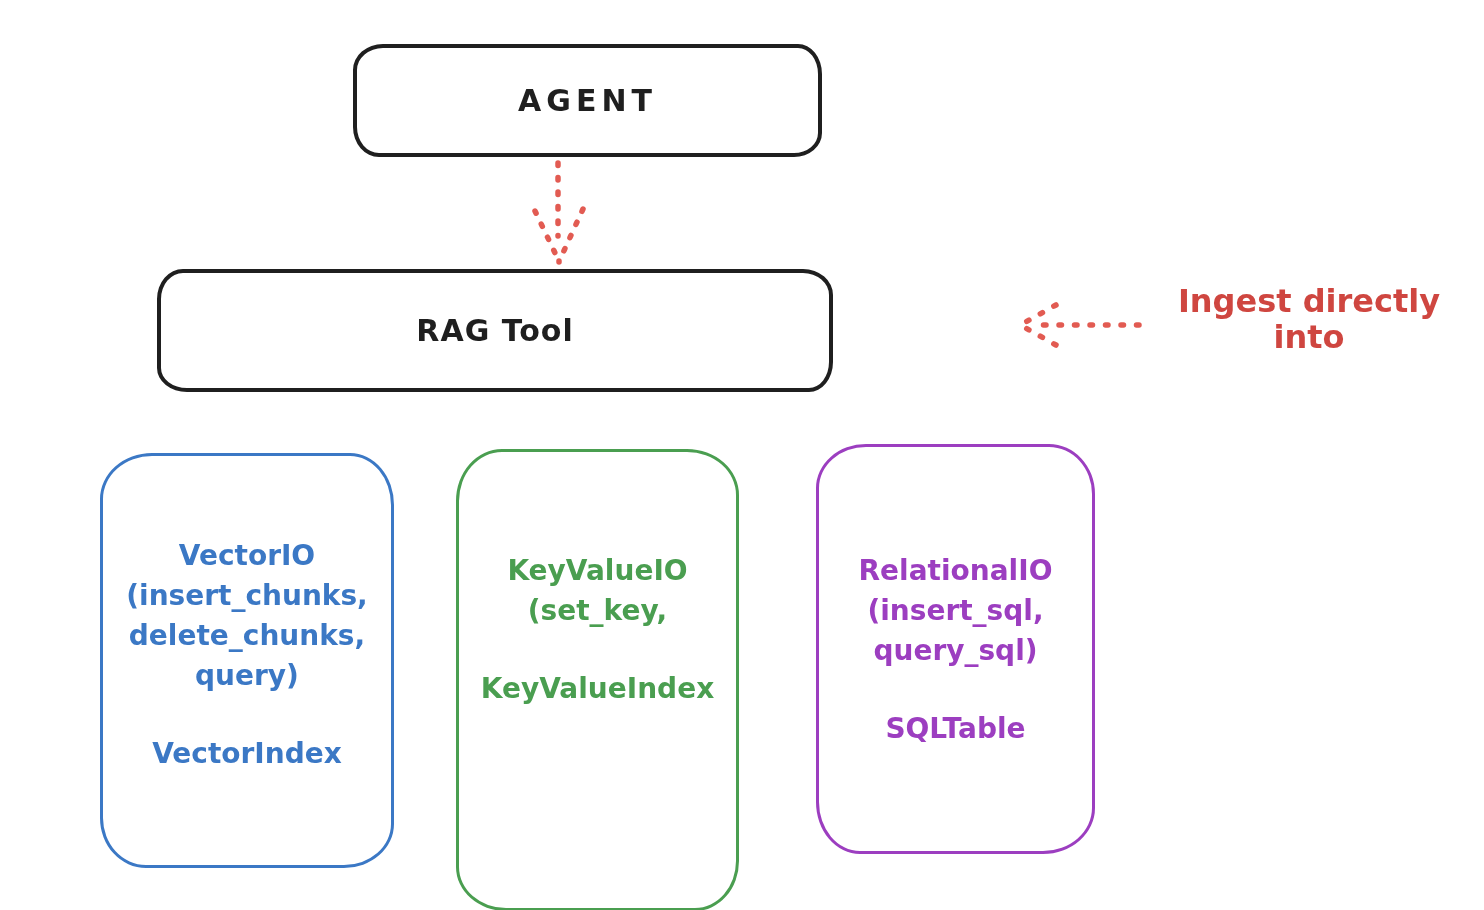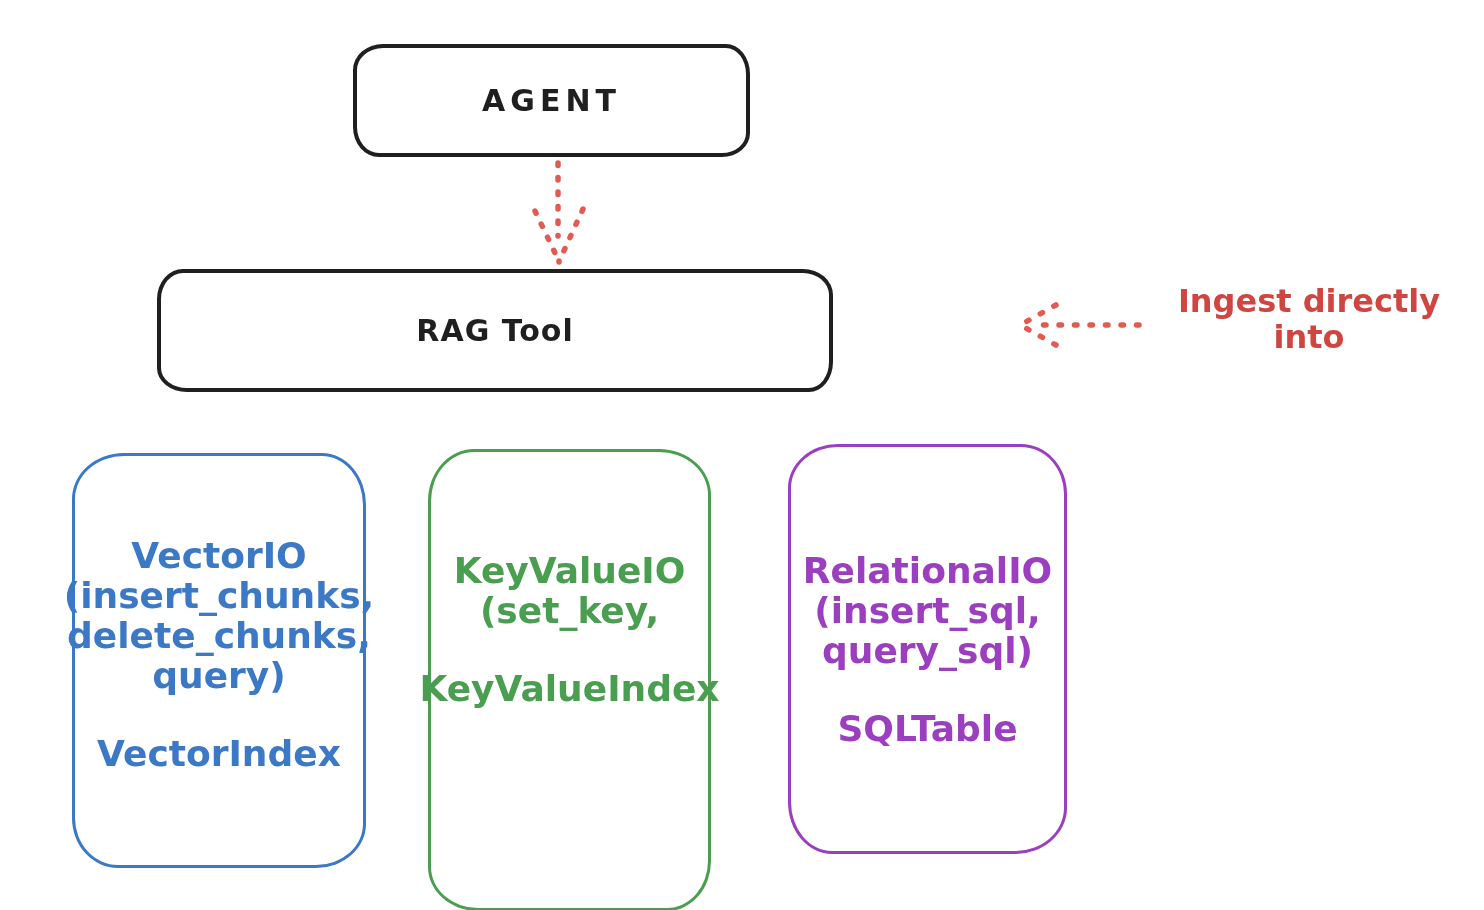--- a/index.html
+++ b/index.html
@@ -18,21 +18,21 @@
   .node {
     position: absolute;
     box-sizing: border-box;
     display: flex;
     align-items: center;
     justify-content: center;
     background: transparent;
   }
   
   .node-agent {
-    left: 353px; top: 44px; width: 397px; height: 113px;
+    left: 353px; top: 44px; width: 469px; height: 113px;
     border: 4px solid var(--ink, #1f1f1f);
     border-radius: 30px 24px 28px 26px / 26px 30px 24px 30px;
   }
   .node-rag {
     left: 157px; top: 269px; width: 676px; height: 123px;
     border: 4px solid var(--ink, #1f1f1f);
     border-radius: 26px 30px 24px 30px / 30px 26px 30px 24px;
   }
   .node-label {
     color: var(--ink, #1f1f1f);
@@ -43,23 +43,24 @@
   .node-rag .node-label { letter-spacing: 1px; }
 
   
   .backend {
     position: absolute;
     box-sizing: border-box;
     display: flex;
     flex-direction: column;
     align-items: center;
     text-align: center;
-    font-size: 36px;
+    font-size: 28px;
     font-weight: 600;
     line-height: 40px;
+    margin-left: 28px;
   }
   .backend-vector {
     left: 72px; top: 453px; width: 294px; height: 415px;
     border: 3.5px solid var(--blue, #3b78c5);
     border-radius: 52px 44px 50px 46px / 46px 52px 44px 50px;
     color: var(--blue, #3b78c5);
     padding-top: 80px;
   }
   .backend-keyvalue {
     left: 428px; top: 449px; width: 283px; height: 462px;

